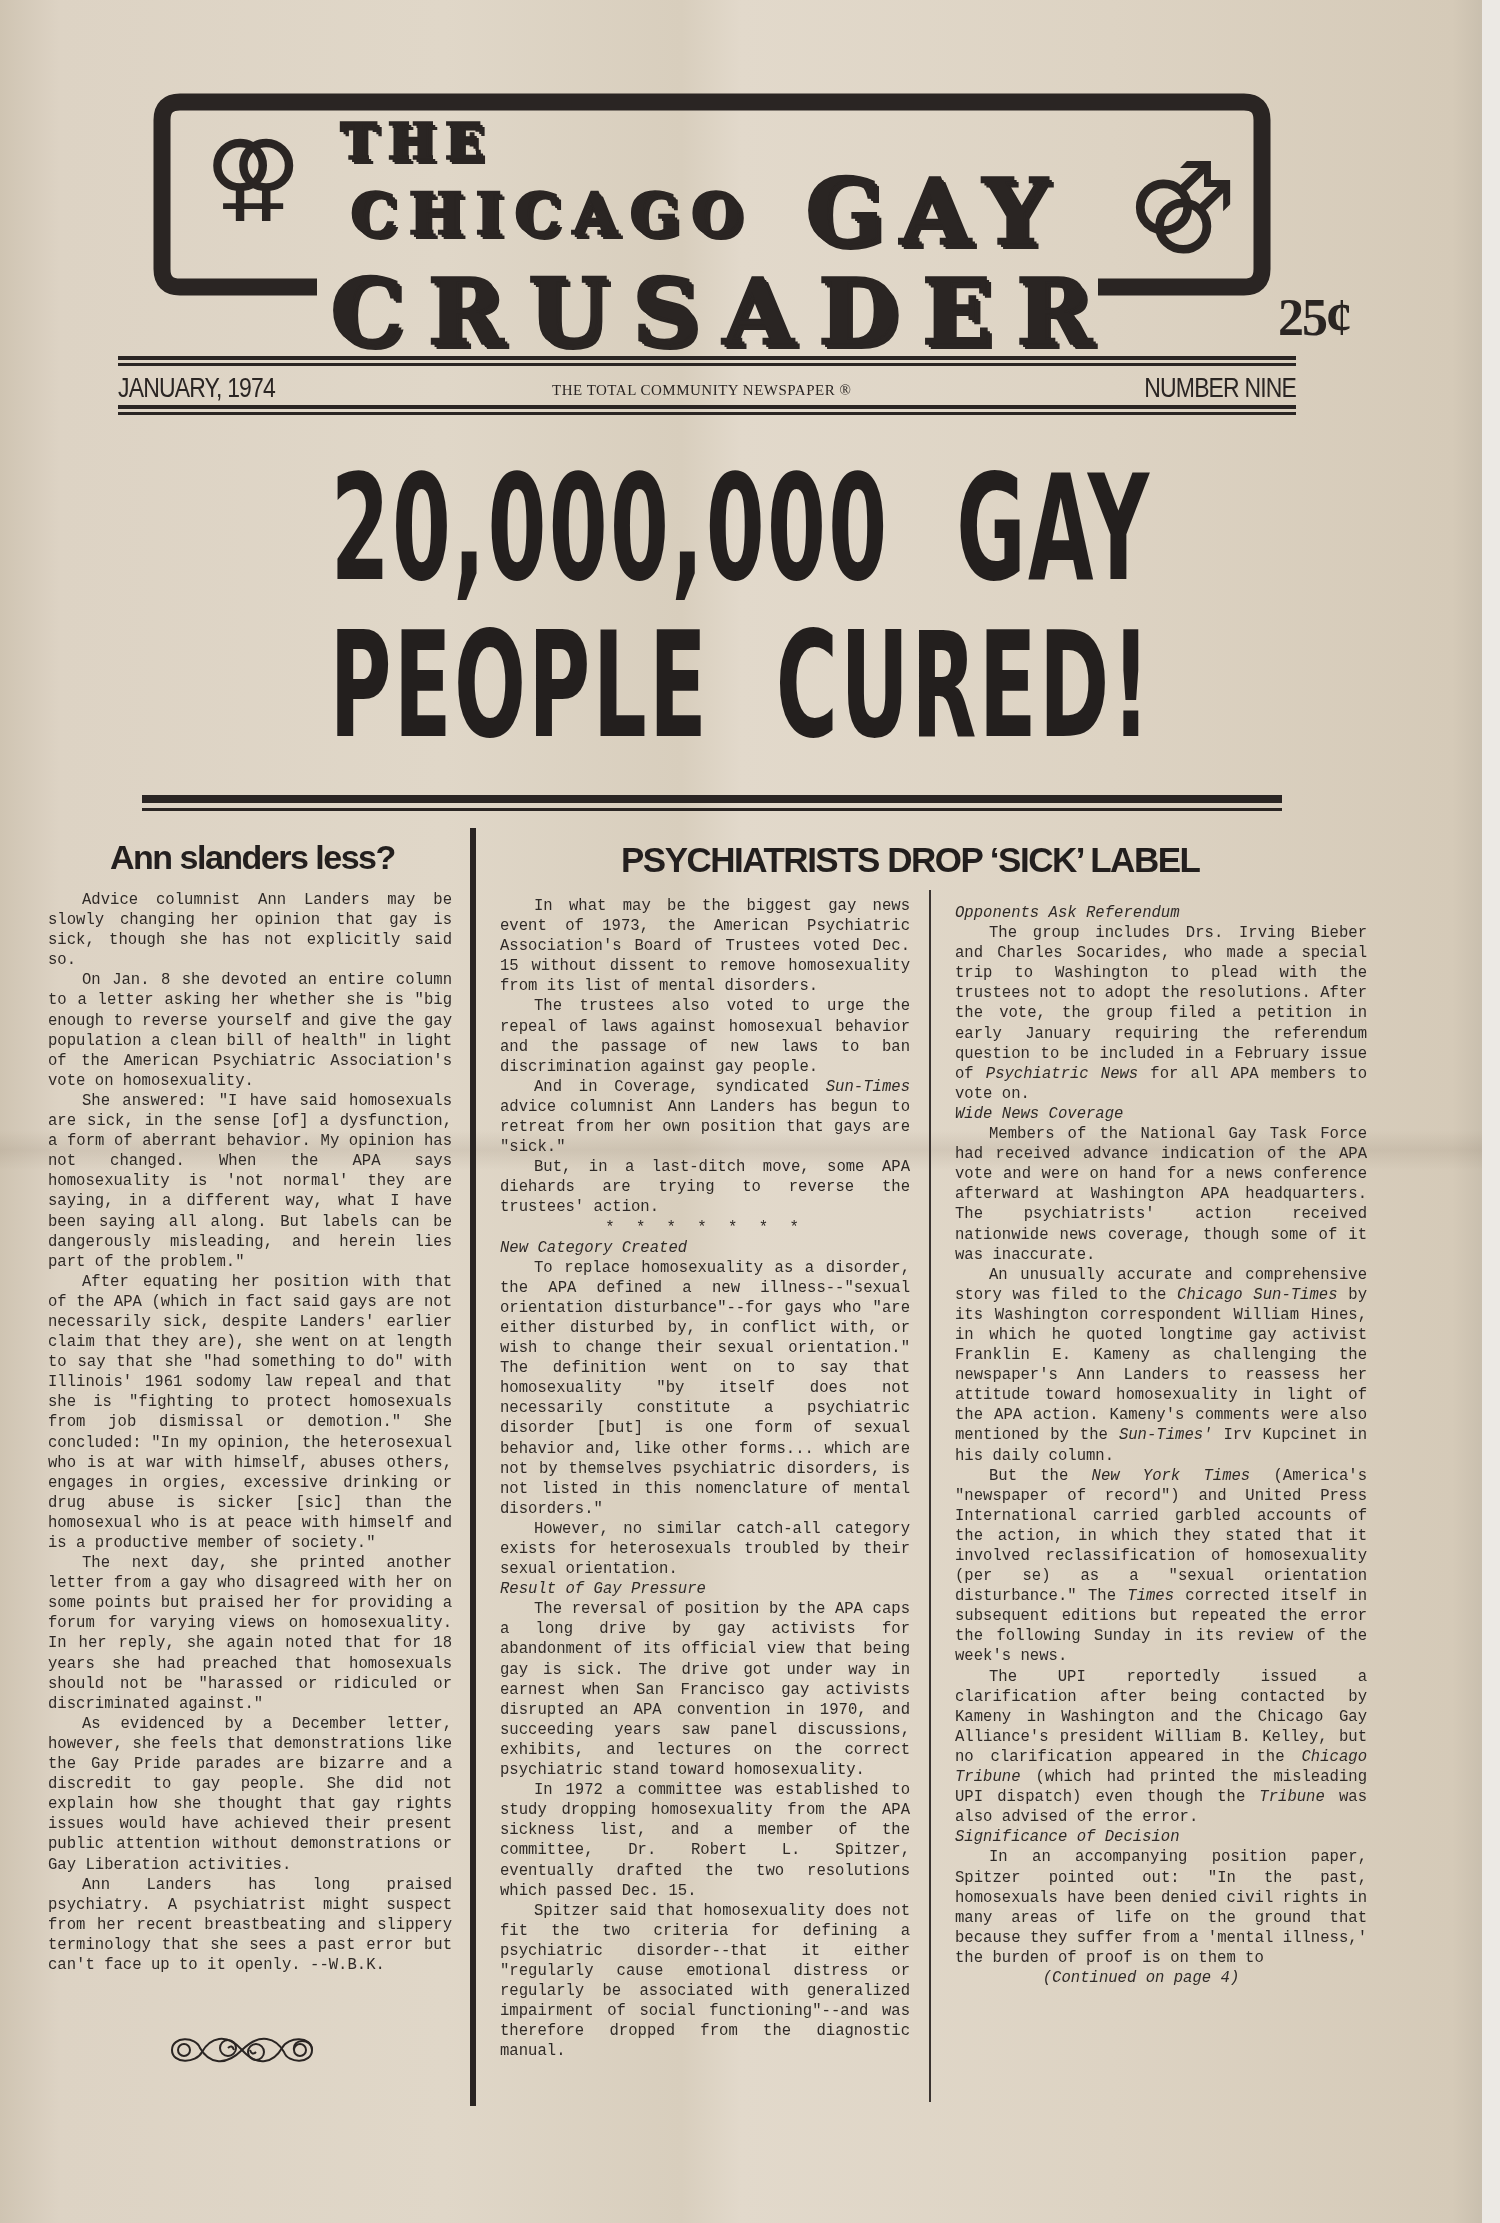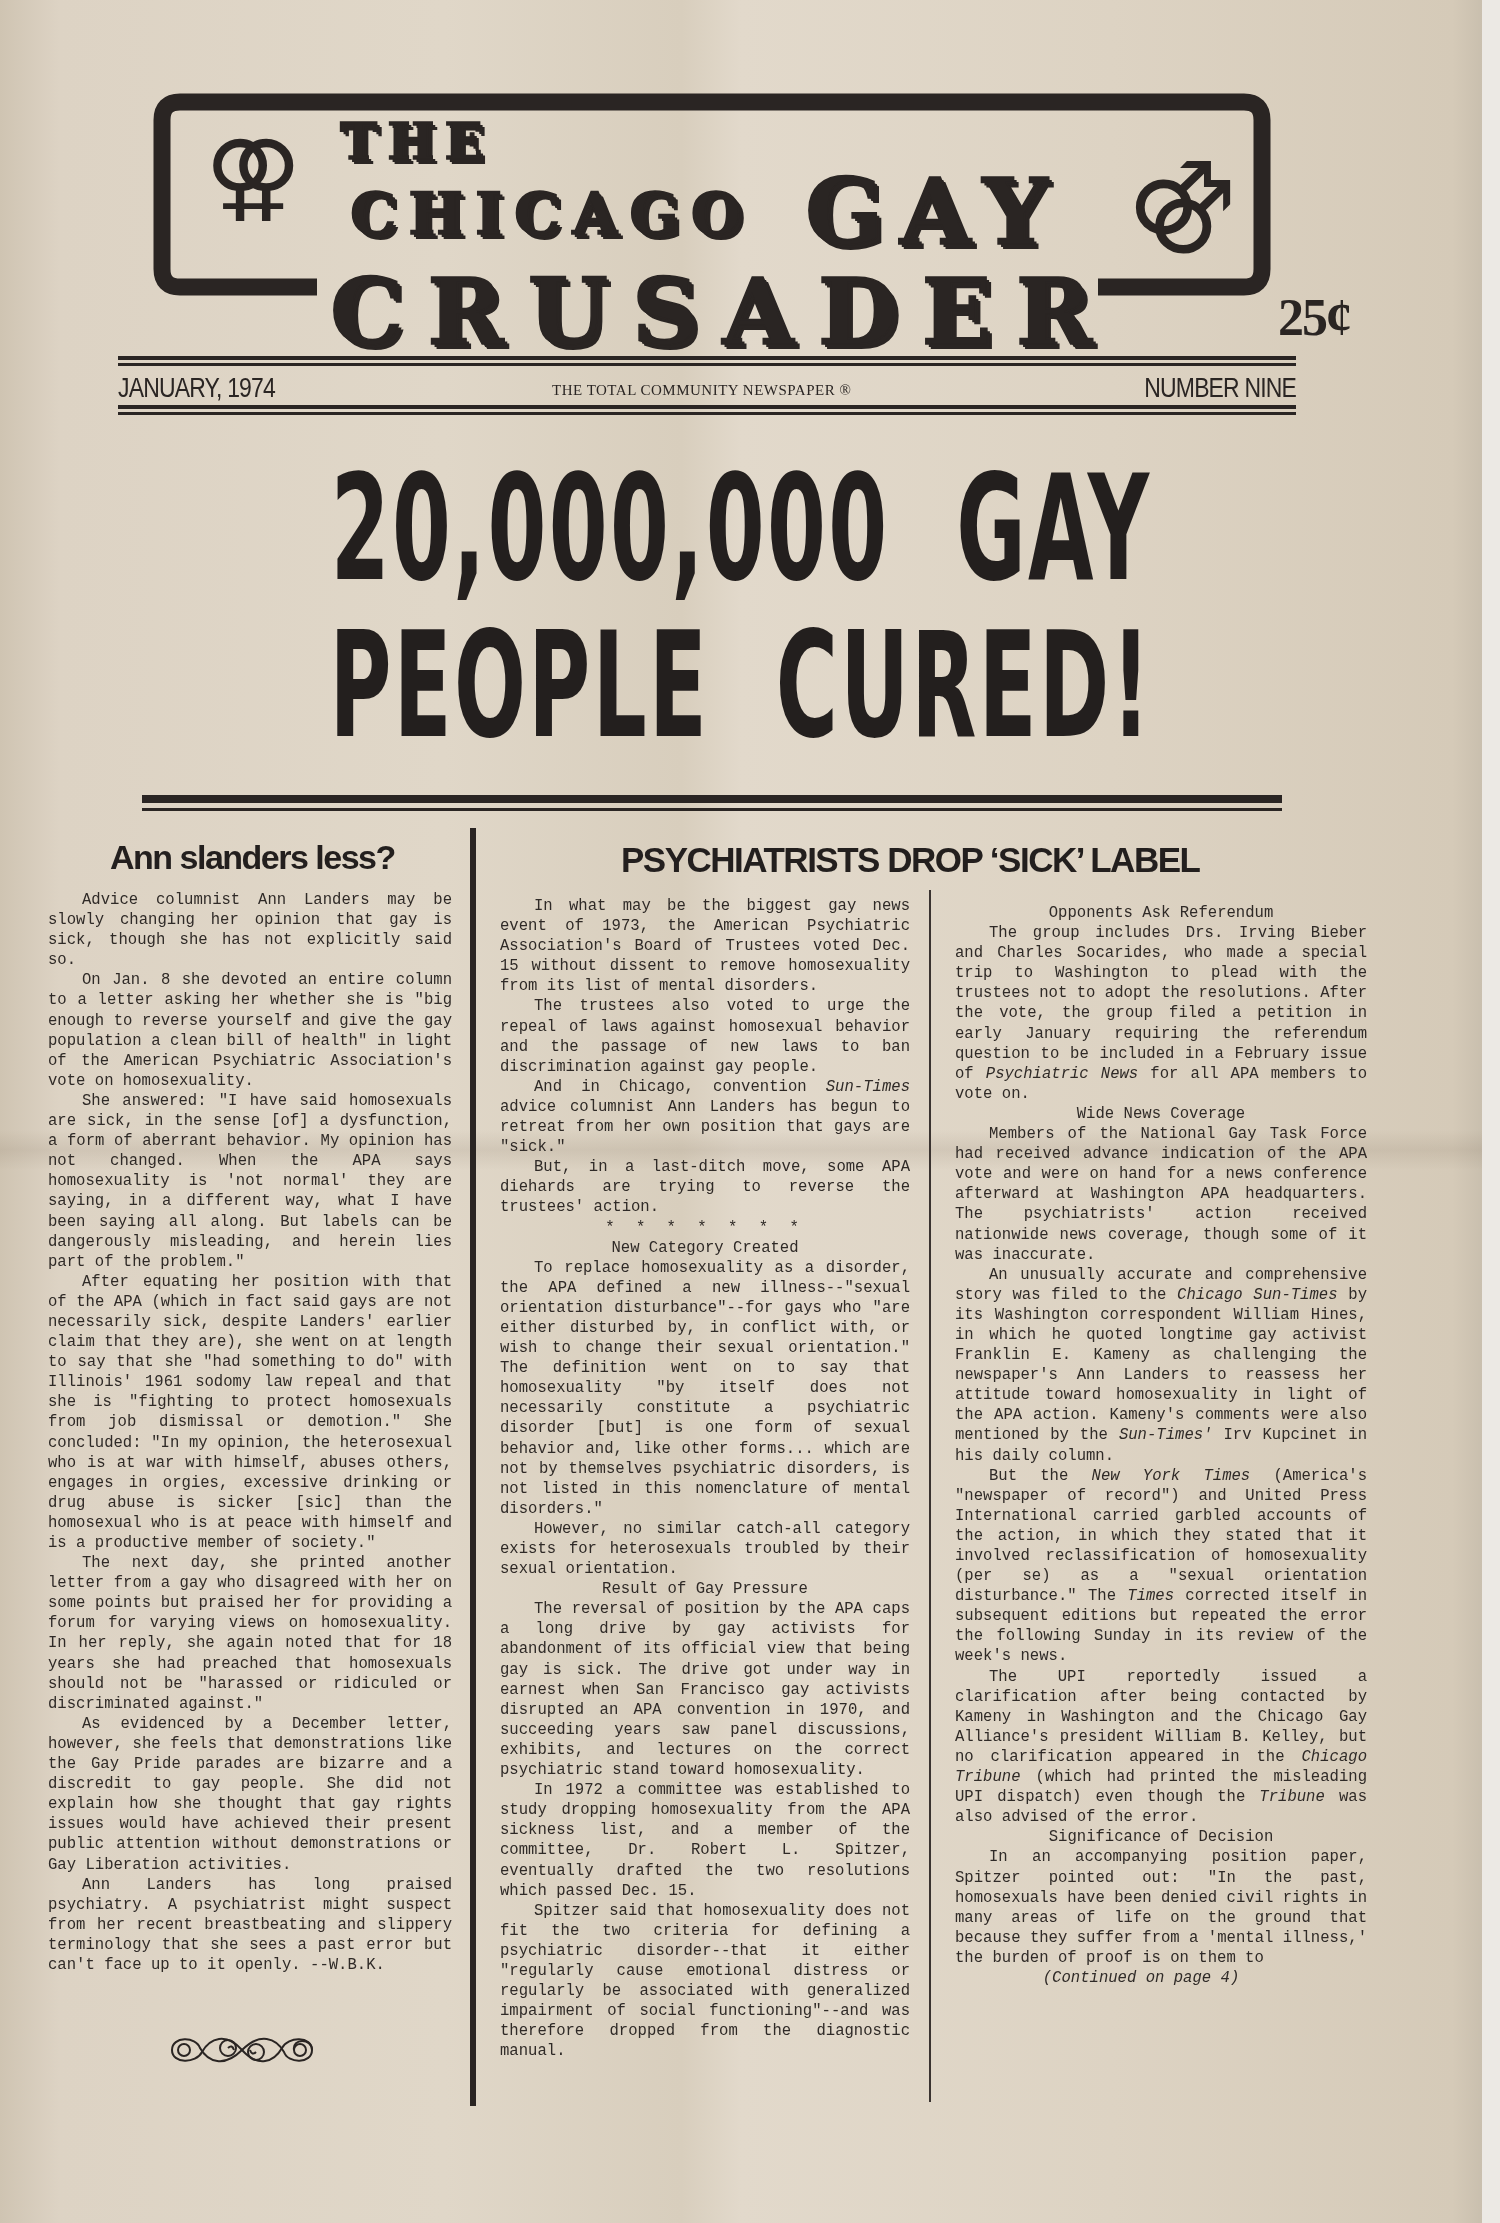--- a/index.html
+++ b/index.html
@@ -38,21 +38,21 @@
   .heavy-rule{position:absolute;left:142px;top:795px;width:1140px;height:16px;
               border-top:8px solid #2a2523;border-bottom:3px solid #2a2523;box-sizing:border-box;}
   .col-rule-1{position:absolute;left:470px;top:828px;width:6px;height:1278px;background:#2a2523;}
   .col-rule-2{position:absolute;left:929px;top:890px;width:2px;height:1212px;background:#3a3330;}
   .h-left{position:absolute;left:110px;top:838px;font-family:"Liberation Sans","DejaVu Sans",sans-serif;font-weight:bold;
           font-size:34px;color:#231f1e;letter-spacing:-1.5px;}
   .h-main{position:absolute;left:597px;top:840px;font-family:"Liberation Sans","DejaVu Sans",sans-serif;font-weight:bold;
           font-size:35px;color:#231f1e;letter-spacing:-1.5px;margin-left:24px;}
   .col{position:absolute;font-size:15.6px;line-height:20.1px;text-align:justify;color:#2f2a27;}
   .col p{margin:0;text-indent:34px;}
-  .col .sub{text-align:center;text-indent:0;}
+  .col .sub{font-style:italic;text-align:left;text-indent:0;}
   .col .stars{text-align:center;text-indent:0;letter-spacing:6px;}
   .col .cont{font-style:italic;text-align:center;text-indent:0;padding-right:40px;}
   .col-left{left:48px;top:890px;width:404px;}
   .col-mid{left:500px;top:896px;width:410px;}
   .col-right{left:955px;top:903px;width:412px;}
   i{font-style:italic;}
   .ornament{position:absolute;left:162px;top:2022px;}
 </style>
 </head>
 <body>
@@ -110,21 +110,21 @@
       <path d="M66 26 q4 -4 6 2 M94 30 q-4 4 -6 -2"></path>
     </g>
   </svg>
 </div>
 
 <div class="h-main">PSYCHIATRISTS DROP ‘SICK’ LABEL</div>
 
 <div class="col col-mid">
   <p>In what may be the biggest gay news event of 1973, the American Psychiatric Association's Board of Trustees voted Dec. 15 without dissent to remove homosexuality from its list of mental disorders.</p>
   <p>The trustees also voted to urge the repeal of laws against homosexual behavior and the passage of new laws to ban discrimination against gay people.</p>
-  <p><span>And in Chicago, convention </span><i>Sun-Times</i><span> advice columnist Ann Landers has begun to retreat from her own position that gays are "sick."</span></p>
+  <p><span>And in Coverage, syndicated </span><i>Sun-Times</i><span> advice columnist Ann Landers has begun to retreat from her own position that gays are "sick."</span></p>
   <p>But, in a last-ditch move, some APA diehards are trying to reverse the trustees' action.</p>
   <p class="stars">* * * * * * *</p>
   <p class="sub">New Category Created</p>
   <p>To replace homosexuality as a disorder, the APA defined a new illness--"sexual orientation disturbance"--for gays who "are either disturbed by, in conflict with, or wish to change their sexual orientation." The definition went on to say that homosexuality "by itself does not necessarily constitute a psychiatric disorder [but] is one form of sexual behavior and, like other forms... which are not by themselves psychiatric disorders, is not listed in this nomenclature of mental disorders."</p>
   <p>However, no similar catch-all category exists for heterosexuals troubled by their sexual orientation.</p>
   <p class="sub">Result of Gay Pressure</p>
   <p>The reversal of position by the APA caps a long drive by gay activists for abandonment of its official view that being gay is sick. The drive got under way in earnest when San Francisco gay activists disrupted an APA convention in 1970, and succeeding years saw panel discussions, exhibits, and lectures on the correct psychiatric stand toward homosexuality.</p>
   <p>In 1972 a committee was established to study dropping homosexuality from the APA sickness list, and a member of the committee, Dr. Robert L. Spitzer, eventually drafted the two resolutions which passed Dec. 15.</p>
   <p>Spitzer said that homosexuality does not fit the two criteria for defining a psychiatric disorder--that it either "regularly cause emotional distress or regularly be associated with generalized impairment of social functioning"--and was therefore dropped from the diagnostic manual.</p>
 </div>

